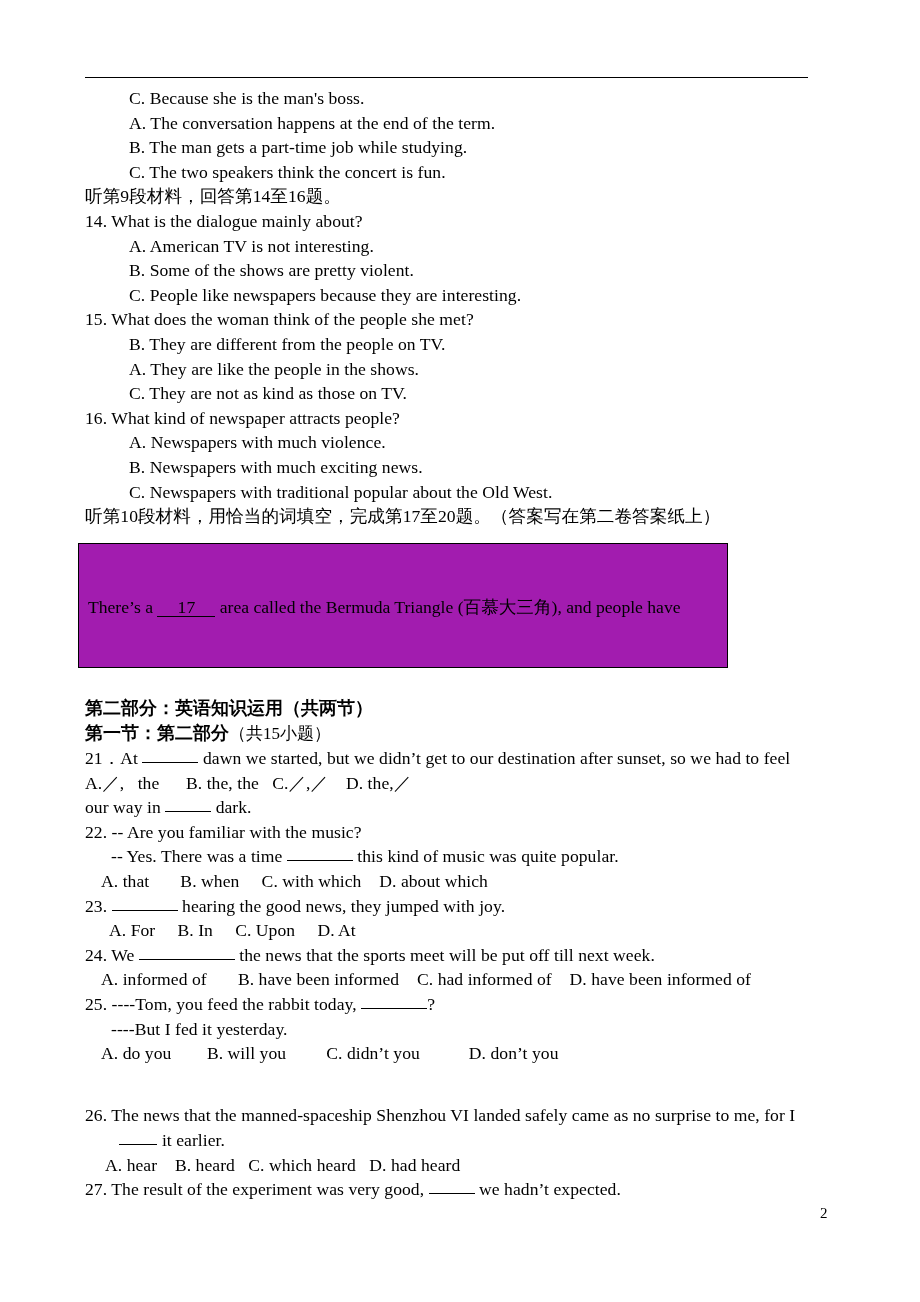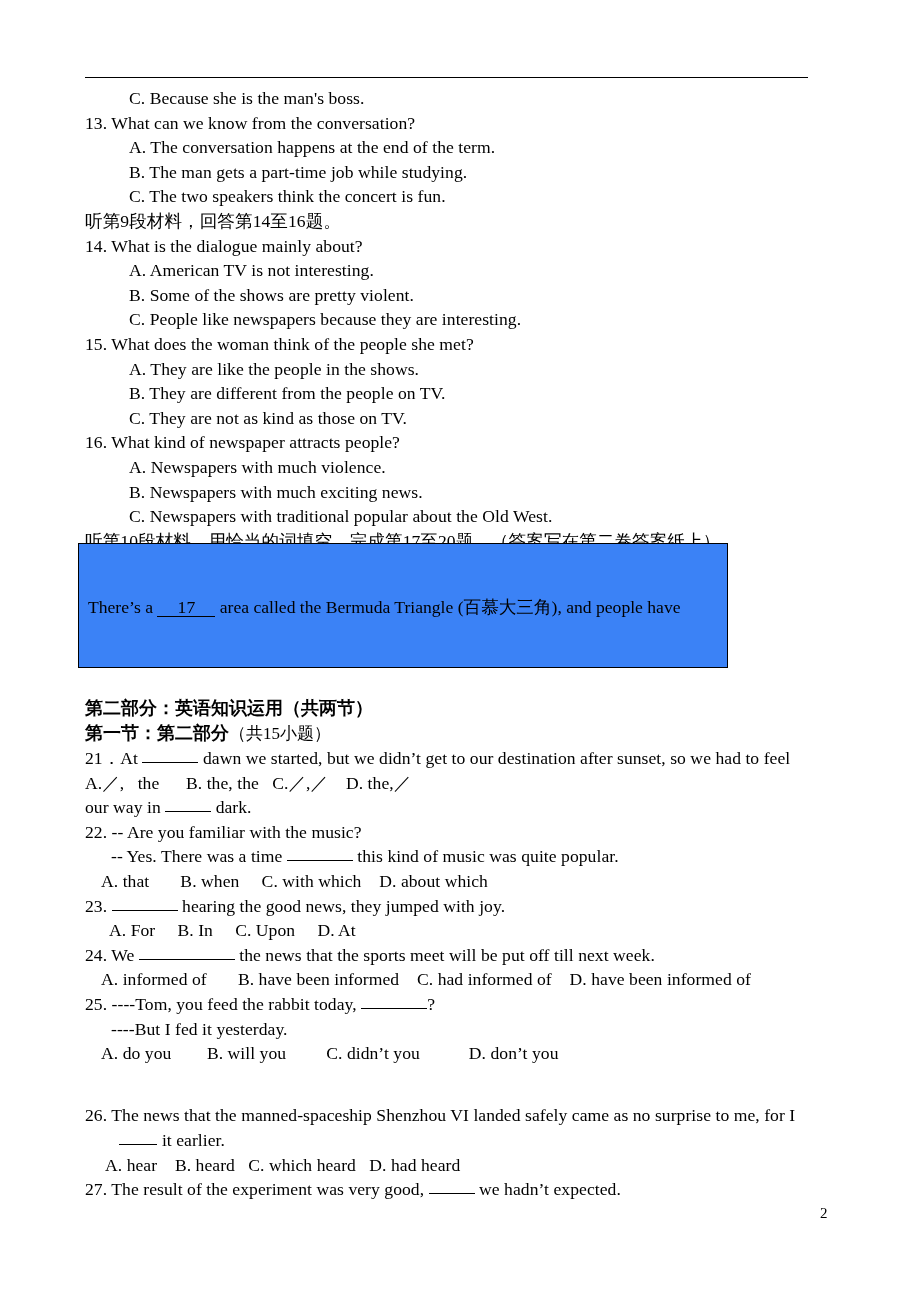--- a/index.html
+++ b/index.html
@@ -94,21 +94,21 @@
   
   .cloze-box {
     position: absolute;
     left: 78px;
     top: 543px;
     width: 650px;
     height: 125px;
     border: 1.3px solid #000;
     box-sizing: border-box;
     overflow: hidden;
-    background: #3b82f6;
+    background: #a21caf;
   }
   .cloze-inner {
     position: absolute;
     left: 9px;
     top: 2px;
     width: 660px;
     font-size: 17.6px;
     line-height: 24.6px;
     white-space: pre;
   }
@@ -128,35 +128,34 @@
 <body>
 
 <div id="page">
 
   <div class="top-rule"></div>
 
   <div class="content">
 
     <div class="ln i-opt">C. Because she is the man's boss.</div>
 
-    <div class="ln i-q">13. What can we know from the conversation?</div>
     <div class="ln i-opt">A. The conversation happens at the end of the term.</div>
     <div class="ln i-opt">B. The man gets a part-time job while studying.</div>
     <div class="ln i-opt">C. The two speakers think the concert is fun.</div>
 
     <div class="ln i-q cn">听第9段材料，回答第14至16题。</div>
 
     <div class="ln i-q">14. What is the dialogue mainly about?</div>
     <div class="ln i-opt">A. American TV is not interesting.</div>
     <div class="ln i-opt">B. Some of the shows are pretty violent.</div>
     <div class="ln i-opt">C. People like newspapers because they are interesting.</div>
 
     <div class="ln i-q">15. What does the woman think of the people she met?</div>
+    <div class="ln i-opt">B. They are different from the people on TV.</div>
     <div class="ln i-opt">A. They are like the people in the shows.</div>
-    <div class="ln i-opt">B. They are different from the people on TV.</div>
     <div class="ln i-opt">C. They are not as kind as those on TV.</div>
 
     <div class="ln i-q">16. What kind of newspaper attracts people?</div>
     <div class="ln i-opt">A. Newspapers with much violence.</div>
     <div class="ln i-opt">B. Newspapers with much exciting news.</div>
     <div class="ln i-opt">C. Newspapers with traditional popular about the Old West.</div>
 
     <div class="ln i-q cn">听第10段材料，用恰当的词填空，完成第17至20题。（答案写在第二卷答案纸上）</div>
   </div>
 

